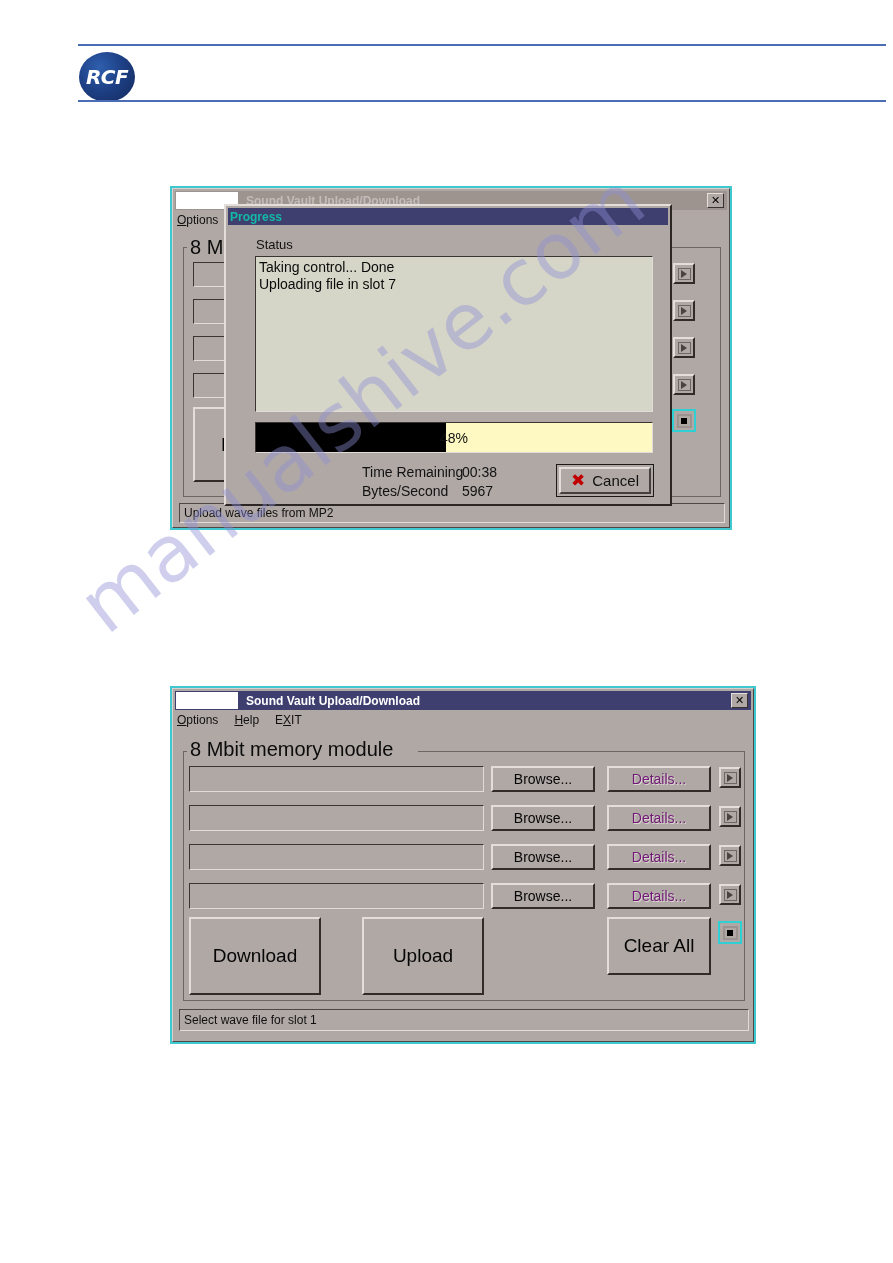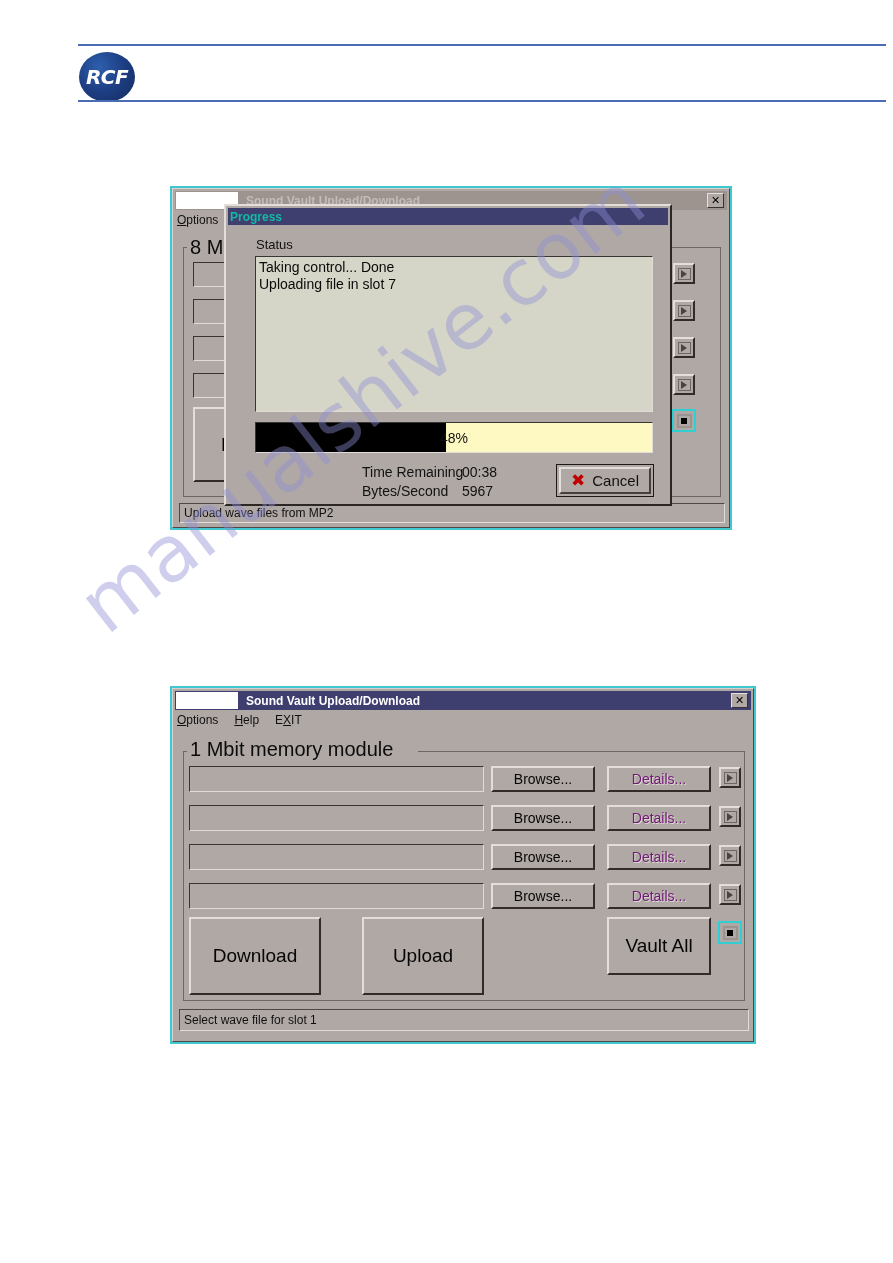--- a/index.html
+++ b/index.html
@@ -482,21 +482,21 @@
 
     <div class="menubar">
       <span class="menu-item"><u>O</u>ptions</span>
       <span class="menu-item"><u>H</u>elp</span>
       <span class="menu-item">E<u>X</u>IT</span>
     </div>
 
     <div class="groupbox" style="left:10px; top:62px; width:562px; height:250px;"></div>
     <div class="groupbox-topline-l" style="left:10px; top:62px; width:6px;"></div>
     <div class="groupbox-topline-r" style="left:245px; top:62px; width:327px;"></div>
-    <div class="groupbox-label" style="left:14px; top:50px;">1 Mbit memory module</div>
+    <div class="groupbox-label" style="left:14px; top:50px;">8 Mbit memory module</div>
 
     <div class="textfield" style="left:16px; top:77px; width:295px; height:26px;"></div>
     <div class="btn" style="left:318px; top:77px; width:104px; height:26px;">Browse...</div>
     <div class="btn disabled" style="left:434px; top:77px; width:104px; height:26px;">Details...</div>
     <div class="arrow-btn" style="left:546px; top:78px;">
       <div class="inner">
           <div class="arrow-glyph"></div>
         </div>
     </div>
 
@@ -522,21 +522,21 @@
     <div class="btn" style="left:318px; top:194px; width:104px; height:26px;">Browse...</div>
     <div class="btn disabled" style="left:434px; top:194px; width:104px; height:26px;">Details...</div>
     <div class="arrow-btn" style="left:546px; top:195px;">
       <div class="inner">
           <div class="arrow-glyph"></div>
         </div>
     </div>
 
     <div class="btn big" style="left:16px; top:228px; width:132px; height:78px;">Download</div>
     <div class="btn big" style="left:189px; top:228px; width:122px; height:78px;">Upload</div>
-    <div class="btn big" style="left:434px; top:228px; width:104px; height:58px;">Vault All</div>
+    <div class="btn big" style="left:434px; top:228px; width:104px; height:58px;">Clear All</div>
     <div class="stop-btn" style="left:545px; top:232px;">
       <div class="ring">
           <div class="sq"></div>
         </div>
     </div>
 
     <div class="statusbar" style="left:6px; top:320px; width:570px; height:22px;">Select wave file for slot 1</div>
   </div>
 </div>
 

